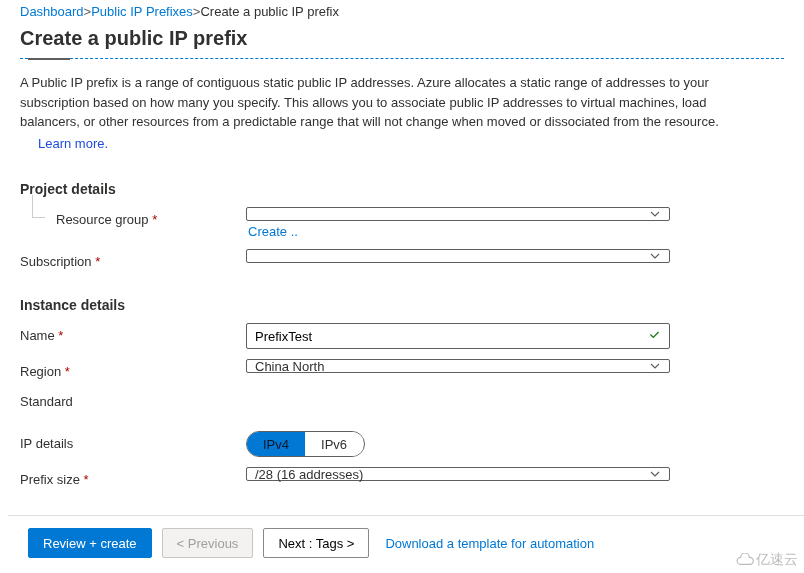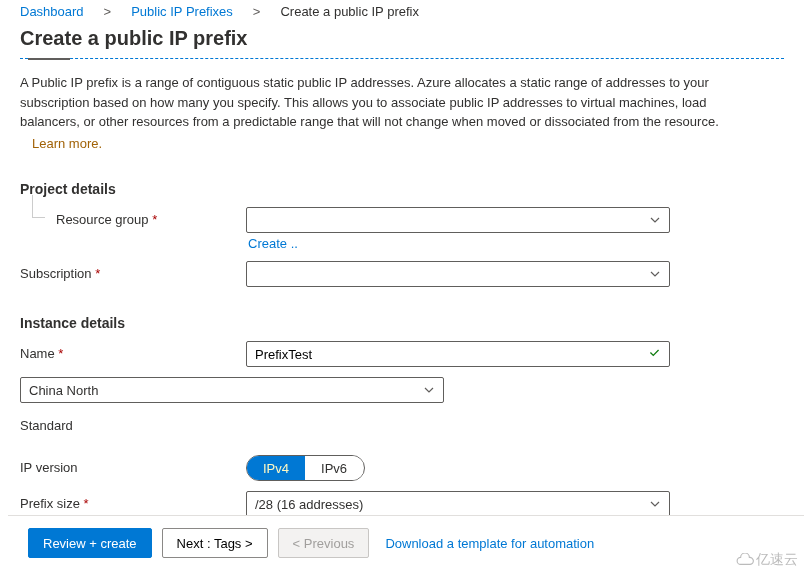--- a/index.html
+++ b/index.html
@@ -1,45 +1,45 @@
 <!DOCTYPE html>
 <html><head>
   <meta charset="utf-8">
   <style>
     * { box-sizing: border-box; margin: 0; padding: 0; font-family: "Segoe UI", "Segoe UI Web", -apple-system, sans-serif; }
     body { background: #fff; width: 804px; height: 573px; overflow: hidden; color: #323130; font-size: 13px; }
-    .breadcrumb { padding: 4px 20px 0; font-size: 13px; display: flex; gap: 20px; align-items: center; color: #605e5c; }
+    .breadcrumb { padding: 4px 20px 0; font-size: 13px; display: flex; gap: 0; align-items: center; color: #605e5c; }
     .breadcrumb a { color: #0078d4; text-decoration: none; }
     .breadcrumb .sep { color: #605e5c; }
     .breadcrumb .current { color: #323130; }
     h1.page-title { padding: 8px 20px 4px; font-size: 20px; font-weight: 600; color: #323130; }
     .tab-indicator { margin: 4px 20px 0; border-top: 1px dashed #0078d4; position: relative; }
     .tab-indicator::before { content: ""; position: absolute; left: 8px; top: -1px; width: 42px; height: 2px; background: #605e5c; }
     .content { padding: 14px 20px 80px; font-size: 13px; color: #323130; }
     .description { line-height: 1.5; max-width: 740px; }
-    .description a { color: #a16207; text-decoration: none; display: inline-block; margin-top: 2px; margin-left: 12px; }
+    .description a { color: #1d4ed8; text-decoration: none; display: inline-block; margin-top: 2px; margin-left: 18px; }
     .section-title { font-weight: 600; font-size: 14px; margin-top: 28px; margin-bottom: 10px; }
     .form-row { display: flex; align-items: flex-start; margin-bottom: 10px; }
     .form-label { width: 226px; padding-top: 5px; font-size: 13px; }
     .form-label.indent { padding-left: 36px; position: relative; }
     .form-label.indent::before { content: ""; position: absolute; left: 12px; top: -12px; width: 12px; height: 22px; border-left: 1px solid #ccc; border-bottom: 1px solid #ccc; }
     .required { color: #a80000; }
     .form-control { flex: 1; max-width: 424px; position: relative; }
-    .dropdown-box { width: 100%; border: 1px solid #605e5c; border-radius: 2px; height: 26px; display: flex; align-items: center; padding: 0 8px; background: #fff; justify-content: space-between; cursor: pointer; }
+    .dropdown-box { width: 100%; border: 1px solid #605e5c; border-radius: 2px; height: 14px; display: flex; align-items: center; padding: 0 8px; background: #fff; justify-content: space-between; cursor: pointer; }
     .dropdown-box .chevron { margin-left: auto; }
     .chevron svg { width: 12px; height: 12px; display: block; }
     .link-under { color: #0078d4; font-size: 13px; text-decoration: none; display: inline-block; margin-top: 3px; margin-left: 2px; }
     .input-box { width: 100%; border: 1px solid #605e5c; border-radius: 2px; height: 26px; display: flex; align-items: center; padding: 0 8px; background: #fff; }
     .input-box input { border: none; outline: none; width: 100%; font-size: 13px; font-family: inherit; }
     .valid-check { color: #107c10; margin-left: 6px; }
     .valid-check svg { width: 13px; height: 13px; }
     .static-value { padding-top: 5px; font-size: 13px; }
     .pill-group { display: inline-flex; border: 1px solid #605e5c; border-radius: 13px; height: 26px; overflow: hidden; width: 119px; }
     .pill-btn { border: none; background: #fff; padding: 0 16px; font-size: 13px; cursor: pointer; color: #323130; display: flex; align-items: center; }
-    .pill-btn.active { background: #0078d4; color: #fef9c3; }
+    .pill-btn.active { background: #0078d4; color: #0f172a; }
     .bottom-bar { position: absolute; left: 8px; right: 0; bottom: 15px; border-top: 1px solid #e1dfdd; padding: 12px 20px 0; display: flex; gap: 10px; align-items: center; background: #fff; }
     .btn { height: 30px; border: 1px solid #8a8886; border-radius: 2px; padding: 0 14px; font-size: 13px; background: #fff; cursor: pointer; font-family: inherit; }
     .btn-primary { background: #0078d4; color: #fff; border-color: #0078d4; font-weight: 400; }
     .btn-disabled { color: #a19f9d; border-color: #c8c6c4; background: #f3f2f1; cursor: not-allowed; }
     .download-link { color: #0078d4; text-decoration: none; font-size: 13px; margin-left: 6px; }
     .watermark { position: absolute; right: 6px; bottom: 4px; color: #bbb; font-size: 14px; display: flex; align-items: center; gap: 0; font-family: "Microsoft YaHei", sans-serif; }
     .watermark svg { width: 22px; height: 14px; }
     .obscured { color: #ccc; font-size: 12px; user-select: none; letter-spacing: 2px; }
   </style>
 </head>
@@ -111,38 +111,41 @@
         <span class="valid-check">
           <svg viewBox="0 0 16 16">
               <path d="M3 8 L6.5 11.5 L13 5" stroke="#107c10" stroke-width="1.6" fill="none"></path>
             </svg>
         </span>
       </div>
     </div>
   </div>
 
   <div class="form-row">
+    <div class="form-label">
+      <span>Region</span> <span class="required">*</span>
+    </div>
     <div class="form-control">
       <div class="dropdown-box">
         <span>China North</span>
         <span class="chevron">
           <svg viewBox="0 0 12 12">
               <path d="M2 4 L6 8 L10 4" stroke="#605e5c" stroke-width="1.2" fill="none"></path>
             </svg>
         </span>
       </div>
     </div>
   </div>
 
   <div class="form-row">
     <div class="static-value">Standard</div>
   </div>
 
   <div class="form-row" style="margin-top:22px;">
-    <div class="form-label">IP version</div>
+    <div class="form-label">IP details</div>
     <div class="form-control">
       <div class="pill-group">
         <button class="pill-btn active">IPv4</button>
         <button class="pill-btn">IPv6</button>
       </div>
     </div>
   </div>
 
   <div class="form-row">
     <div class="form-label">
@@ -157,22 +160,22 @@
             </svg>
         </span>
       </div>
     </div>
   </div>
 
 </div>
 
 <div class="bottom-bar">
   <button class="btn btn-primary">Review + create</button>
+  <button class="btn btn-disabled">&lt; Previous</button>
   <button class="btn">Next : Tags &gt;</button>
-  <button class="btn btn-disabled">&lt; Previous</button>
   <a href="#" class="download-link">Download a template for automation</a>
 </div>
 
 <div class="watermark">
   <svg viewBox="0 0 24 16">
       <path d="M7 13 A4 4 0 0 1 7 5 A5 5 0 0 1 17 5 A4 4 0 0 1 18 13 Z" stroke="#bbb" stroke-width="1.3" fill="none"></path>
     </svg>
   <span>亿速云</span>
 </div>
 

